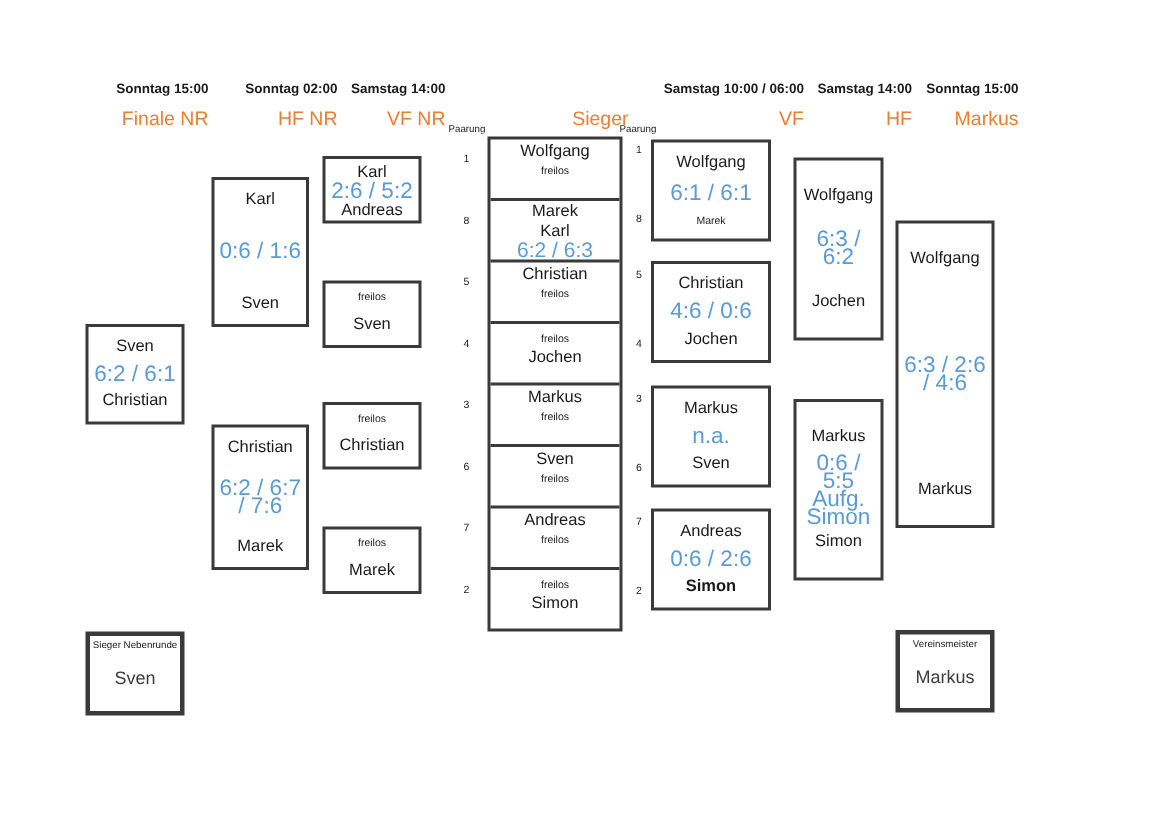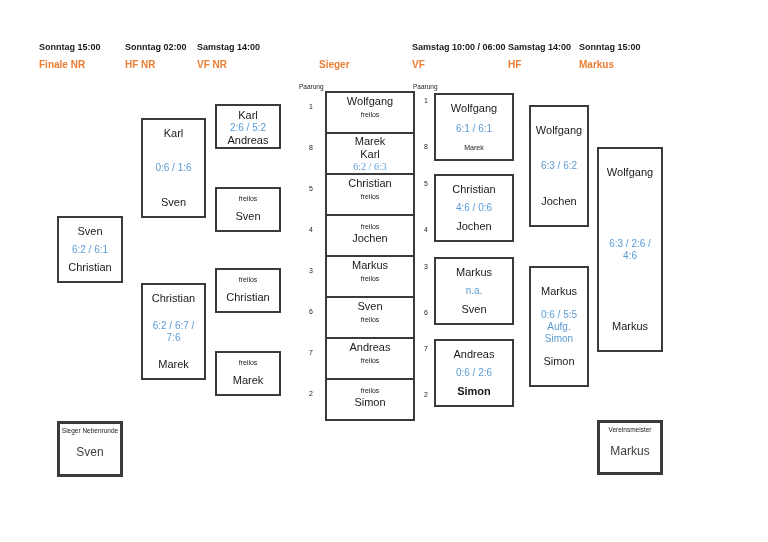--- a/index.html
+++ b/index.html
@@ -1,46 +1,46 @@
 <!DOCTYPE html>
 <html style="--accent-orange: #ED7D31; --score-blue: #5B9BD5;"><head>
 <meta charset="utf-8">
 <style>
   :root { --accent-orange:#ED7D31; --score-blue:#5B9BD5; }
   html,body { margin:0; padding:0; }
   body {
     width:768px; height:542px; background:#ffffff; position:relative;
     font-family:"Liberation Sans", sans-serif; color:#1a1a1a; overflow:hidden;
   }
-  .hdr { position:absolute; top:42px; text-align:left; }
+  .hdr { position:absolute; top:54px; text-align:right; }
   .hdr .time { font-size:9px; font-weight:bold; color:#1a1a1a; height:11px; }
-  .hdr .round { font-size:10px; font-weight:bold; color:var(--accent-orange); margin-top:6px; }
+  .hdr .round { font-size:13px; font-weight:normal; color:var(--accent-orange); margin-top:6px; }
 
   .plabel { position:absolute; font-size:6.5px; color:#1a1a1a; }
   .num { position:absolute; font-size:7px; width:16px; text-align:center; color:#1a1a1a; }
 
   
   .runde-table { position:absolute; left:325px; top:91px; width:90px;
     border:2px solid #3a3a3a; box-sizing:border-box; background:#fff; }
   .runde-row { height:41px; border-bottom:2px solid #3a3a3a; box-sizing:border-box;
     display:flex; flex-direction:column; align-items:center; text-align:center; }
   .runde-row:last-child { border-bottom:none; height:39px; }
   .rname { font-size:11px; line-height:13px; }
   .rnote { font-size:7px; line-height:9px; }
-  .rscore { font-size:10px; line-height:11px; color:var(--score-blue);font-family:Liberation Serif, serif; }
+  .rscore { font-size:14px; line-height:11px; color:var(--score-blue); }
   .rr-nf { padding-top:2px; } .rr-nf .rnote { margin-top:2px; }
   .rr-fn { padding-top:6px; } .rr-fn .rname { margin-top:1px; }
   .rr-3  { padding-top:1px; }
 
   
   .match { position:absolute; border:2px solid #3a3a3a; box-sizing:border-box; background:#fff;
     display:flex; flex-direction:column; align-items:center; justify-content:space-between;
     text-align:center; padding:4px 2px; }
   .match .name  { font-size:11px; line-height:13px; }
-  .match .score { font-size:10px; line-height:12px; color:var(--score-blue); }
+  .match .score { font-size:15px; line-height:12px; color:var(--score-blue); }
   .match .tiny  { font-size:7px; line-height:9px; }
   .match .bold  { font-weight:bold; }
   .pad-sm { padding:3px 2px; }
   .pad-md { padding:7px 2px; }
   .pad-lg { padding:17px 2px; }
   .pad-fl { padding:5px 2px 7px 2px; }
   .scoreblock { display:flex; flex-direction:column; align-items:center; }
 
   
   .winner-box { position:absolute; border:3px solid #3a3a3a; box-sizing:border-box; background:#fff;

